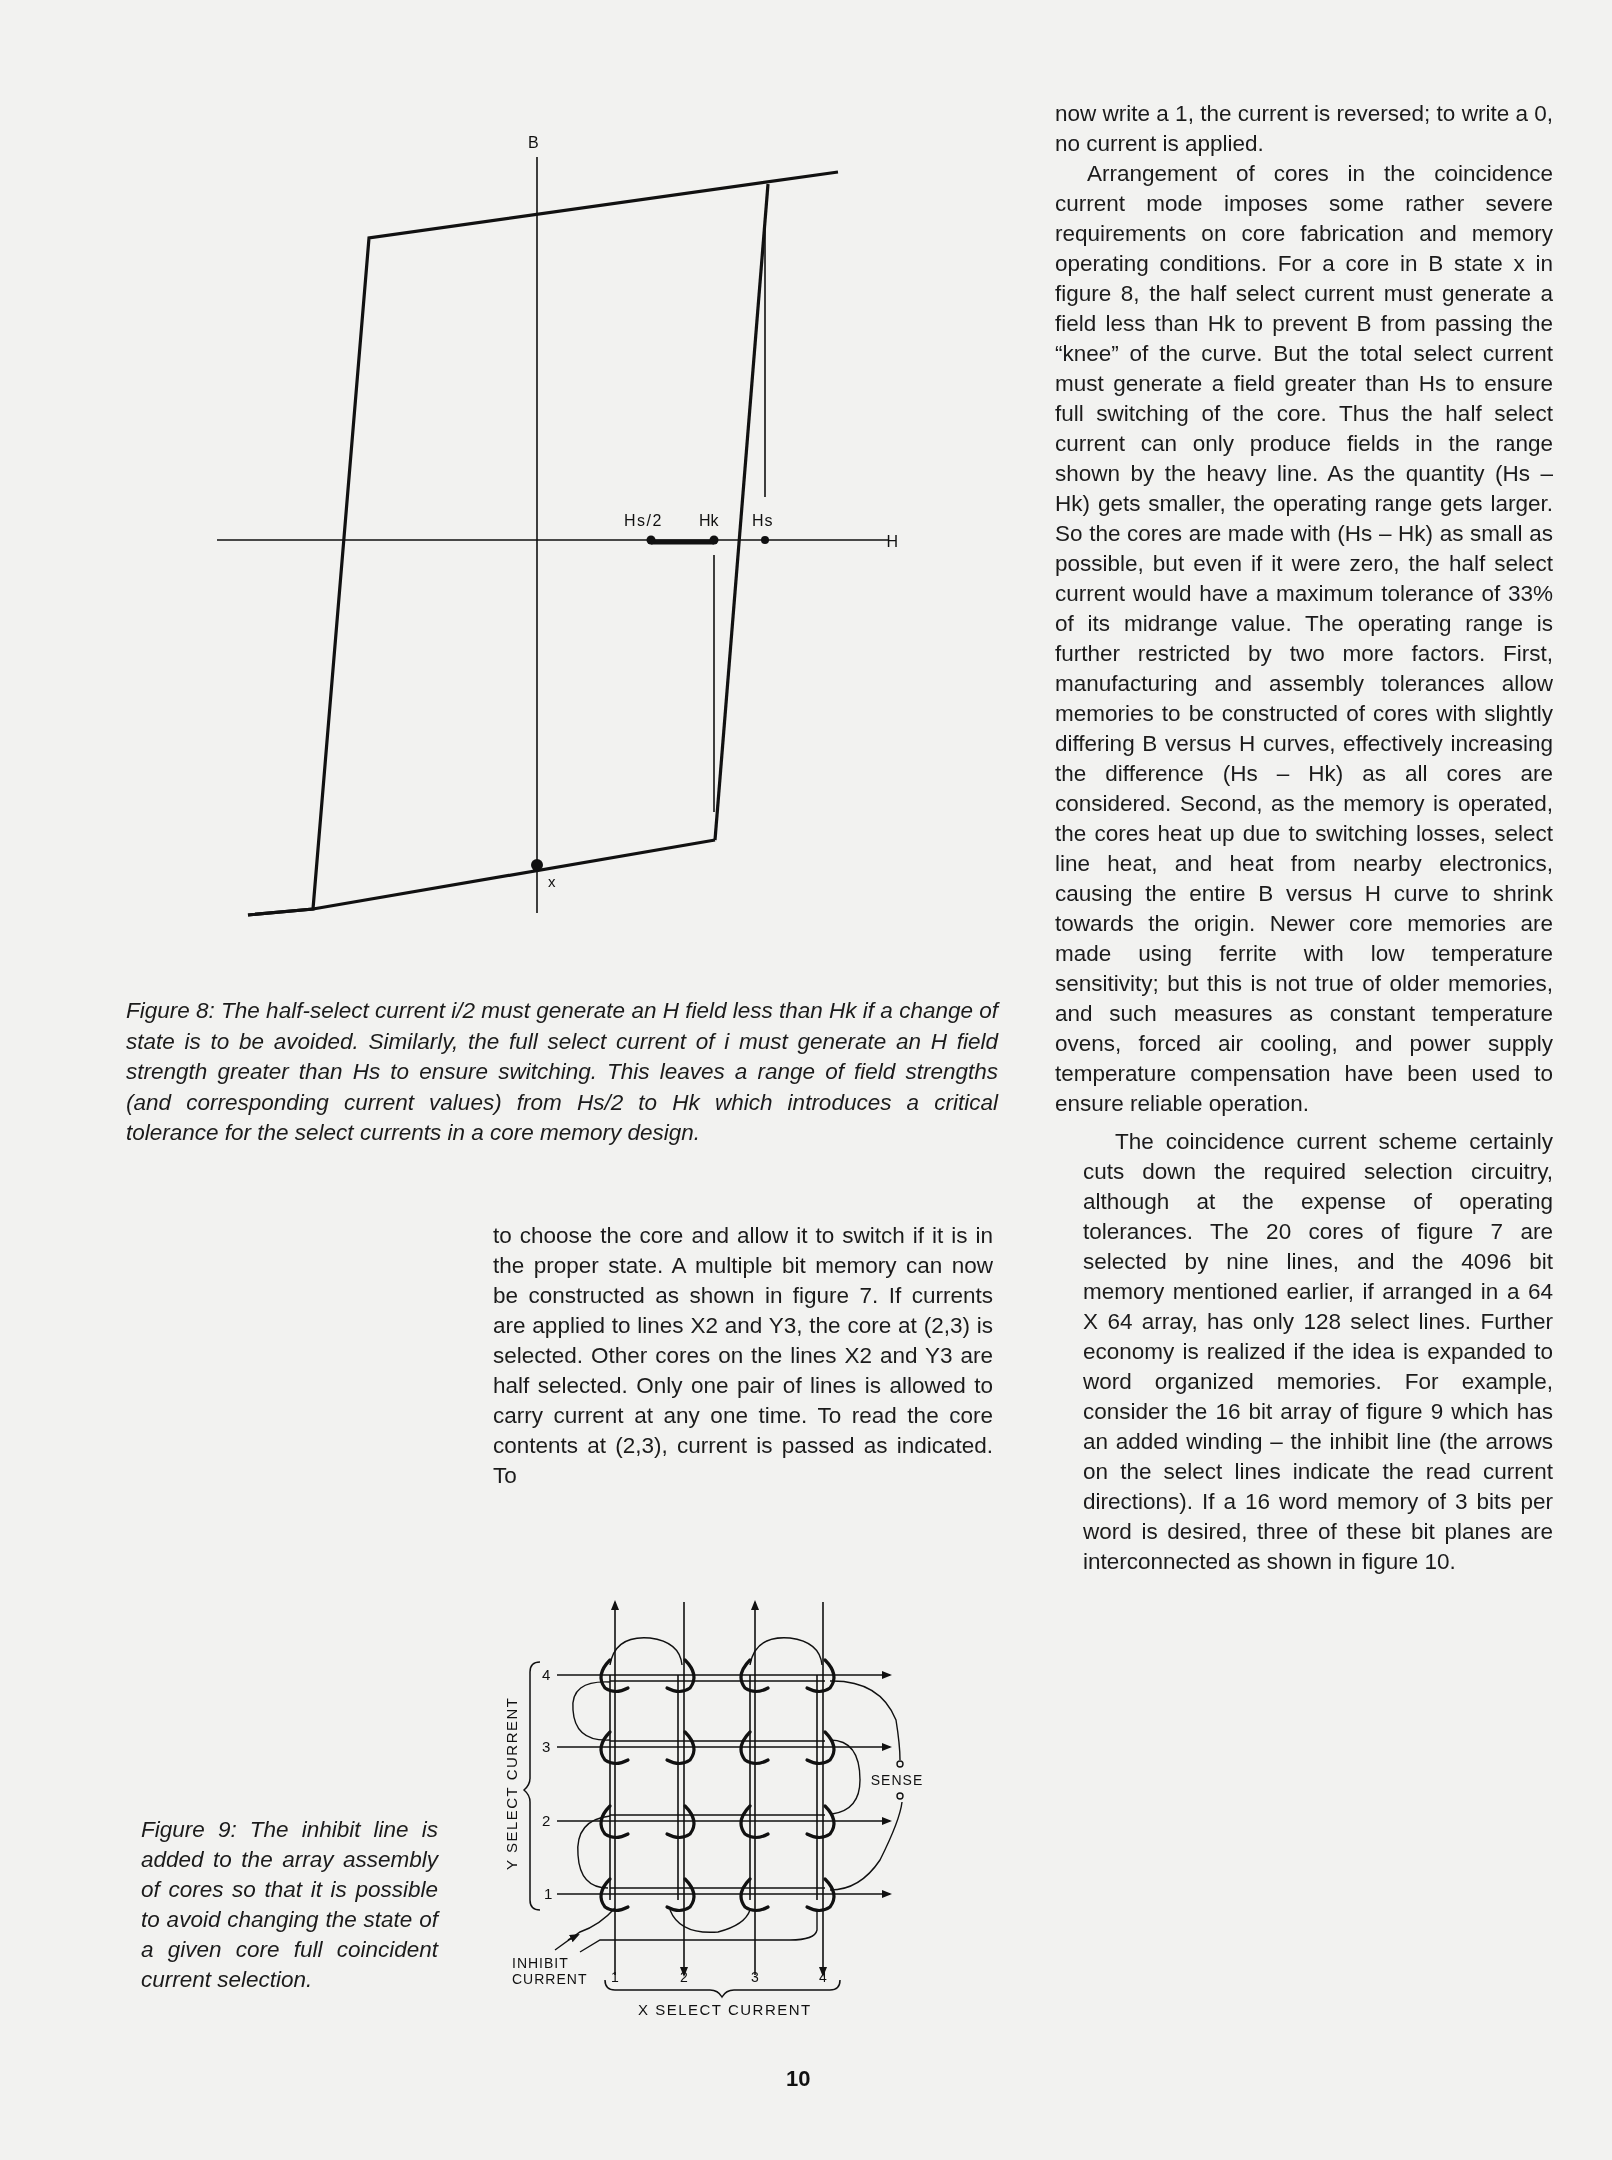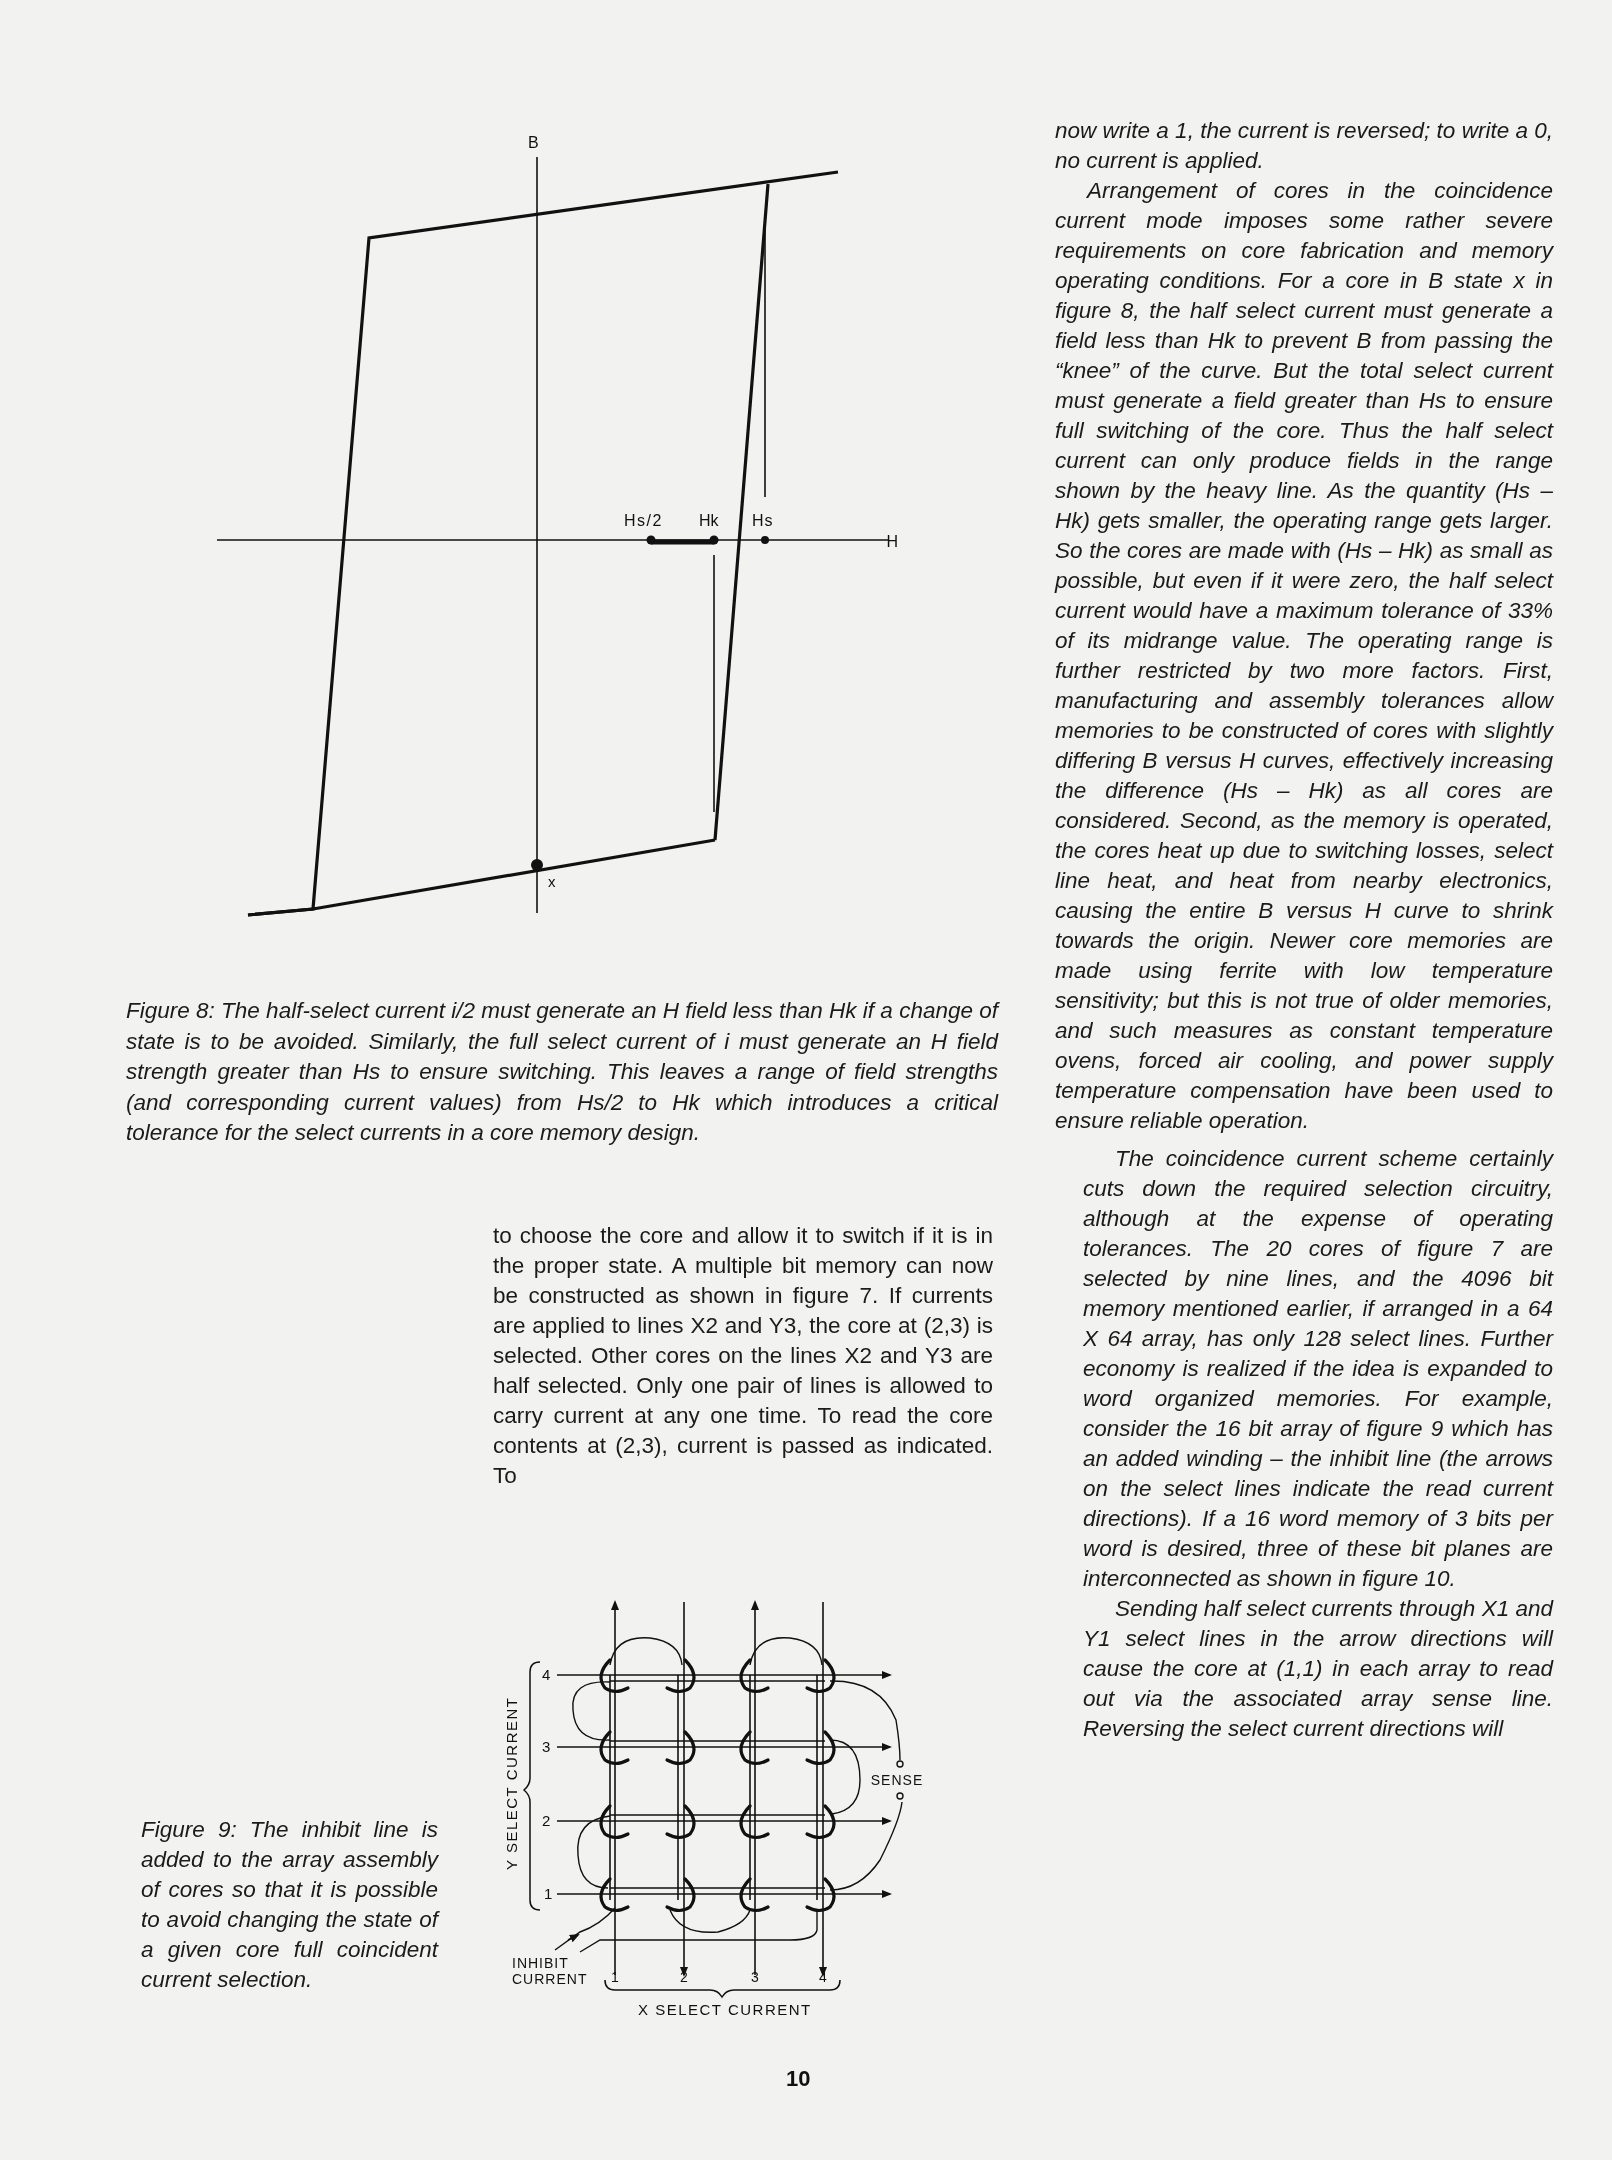--- a/index.html
+++ b/index.html
@@ -162,28 +162,27 @@
   <text x="291" y="402" font-size="14">3</text>
   <text x="359" y="402" font-size="14">4</text>
   <text x="437" y="205" font-size="14" letter-spacing="1" text-anchor="middle">SENSE</text>
   <text x="52" y="388" font-size="14" letter-spacing="1">INHIBIT</text>
   <text x="52" y="404" font-size="14" letter-spacing="1">CURRENT</text>
   <text x="178" y="435" font-size="15" letter-spacing="1.5">X SELECT CURRENT</text>
 </svg>
 
 <p class="caption abs" style="left:138px;top:1812px;width:297px;line-height:30px;">Figure 9: The inhibit line is added to the array assembly of cores so that it is possible to avoid changing the state of a given core full coincident current selection.</p>
 
-<div class="abs" style="left:1055px;top:116px;width:498px;font-style:italic;">
+<div class="abs" style="left:1055px;top:99px;width:498px;">
   <div class="body-text">
     <p>now write a 1, the current is reversed; to write a 0, no current is applied.</p>
   </div>
 
   <div class="body-text" style="">
     <p class="indent">Arrangement of cores in the coincidence current mode imposes some rather severe requirements on core fabrication and memory operating conditions. For a core in B state x in figure 8, the half select current must generate a field less than Hk to prevent B from passing the “knee” of the curve. But the total select current must generate a field greater than Hs to ensure full switching of the core. Thus the half select current can only produce fields in the range shown by the heavy line. As the quantity (Hs – Hk) gets smaller, the operating range gets larger. So the cores are made with (Hs – Hk) as small as possible, but even if it were zero, the half select current would have a maximum tolerance of 33% of its midrange value. The operating range is further restricted by two more factors. First, manufacturing and assembly tolerances allow memories to be constructed of cores with slightly differing B versus H curves, effectively increasing the difference (Hs – Hk) as all cores are considered. Second, as the memory is operated, the cores heat up due to switching losses, select line heat, and heat from nearby electronics, causing the entire B versus H curve to shrink towards the origin. Newer core memories are made using ferrite with low temperature sensitivity; but this is not true of older memories, and such measures as constant temperature ovens, forced air cooling, and power supply temperature compensation have been used to ensure reliable operation.</p>
   </div>
 
   <div class="body-text" style="margin-top:8px;margin-left:28px;">
     <p class="indent">The coincidence current scheme certainly cuts down the required selection circuitry, although at the expense of operating tolerances. The 20 cores of figure 7 are selected by nine lines, and the 4096 bit memory mentioned earlier, if arranged in a 64 X 64 array, has only 128 select lines. Further economy is realized if the idea is expanded to word organized memories. For example, consider the 16 bit array of figure 9 which has an added winding – the inhibit line (the arrows on the select lines indicate the read current directions). If a 16 word memory of 3 bits per word is desired, three of these bit planes are interconnected as shown in figure 10.</p>
-    <p class="indent">Sending half select currents through X1 and Y1 select lines in the arrow directions will cause the core at (1,1) in each array to read out via the associated array sense line. Reversing the select current directions will</p>
   </div>
 </div>
 
 <div class="page-number abs" style="left:786px;top:2066px;">10</div>
 
 </body></html>

